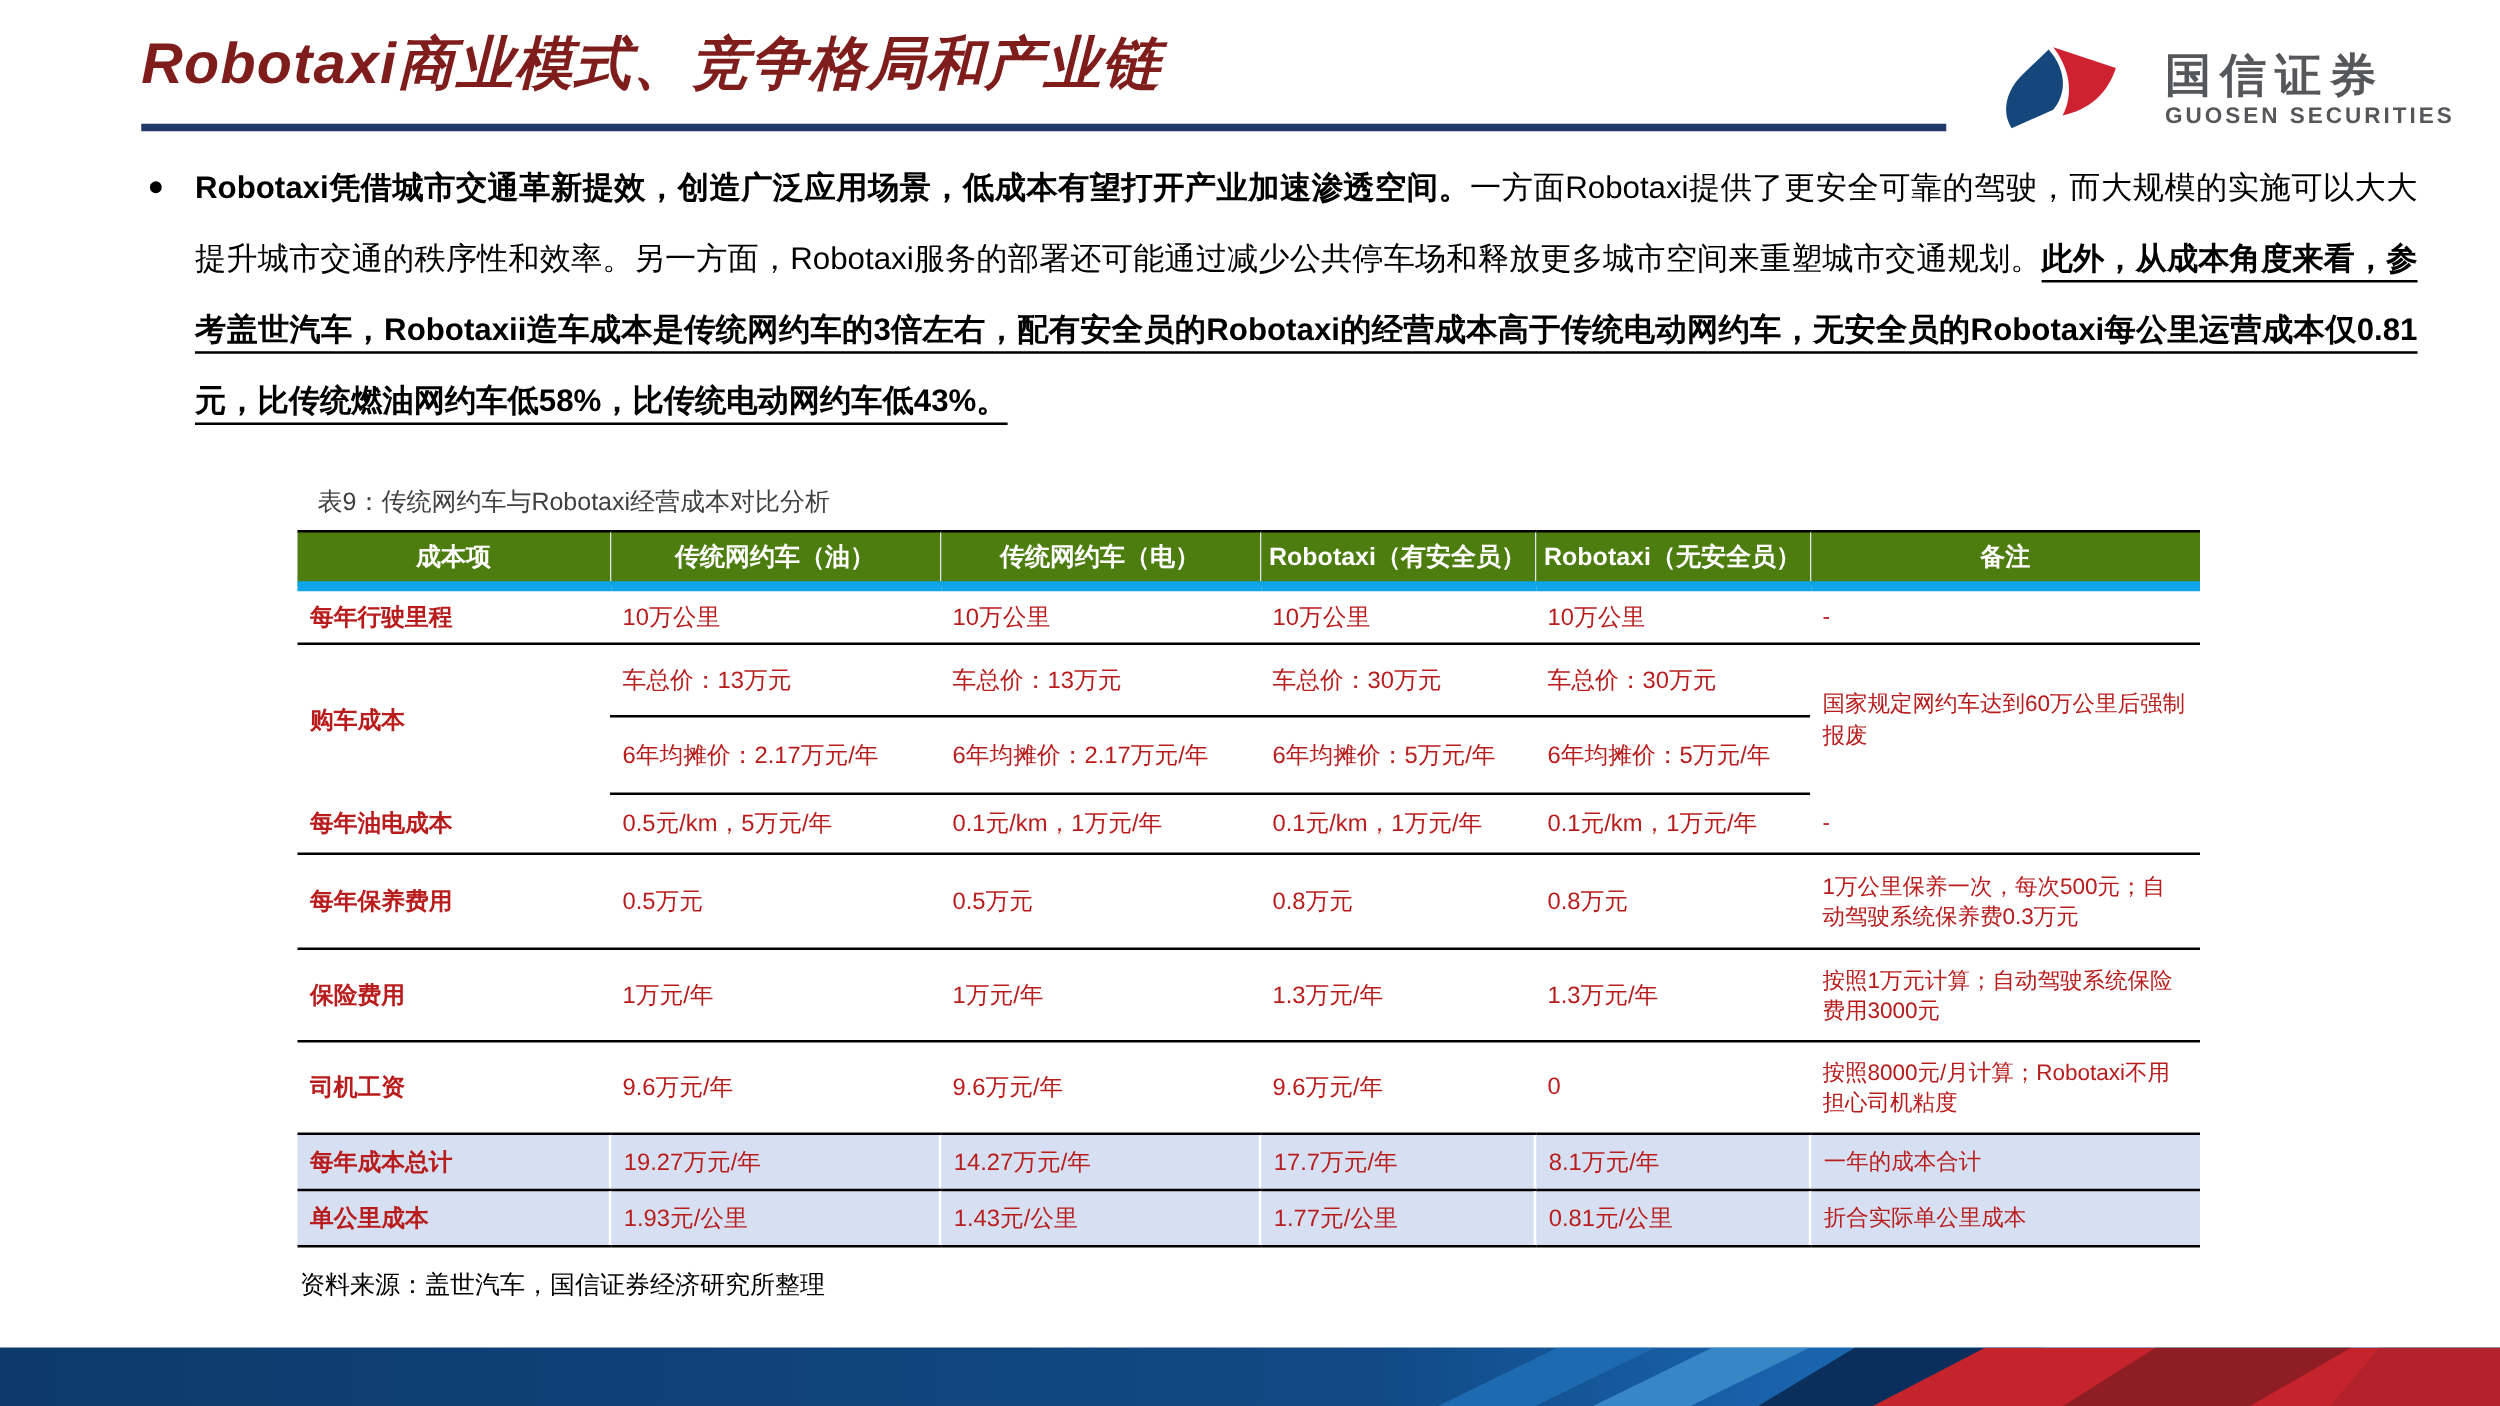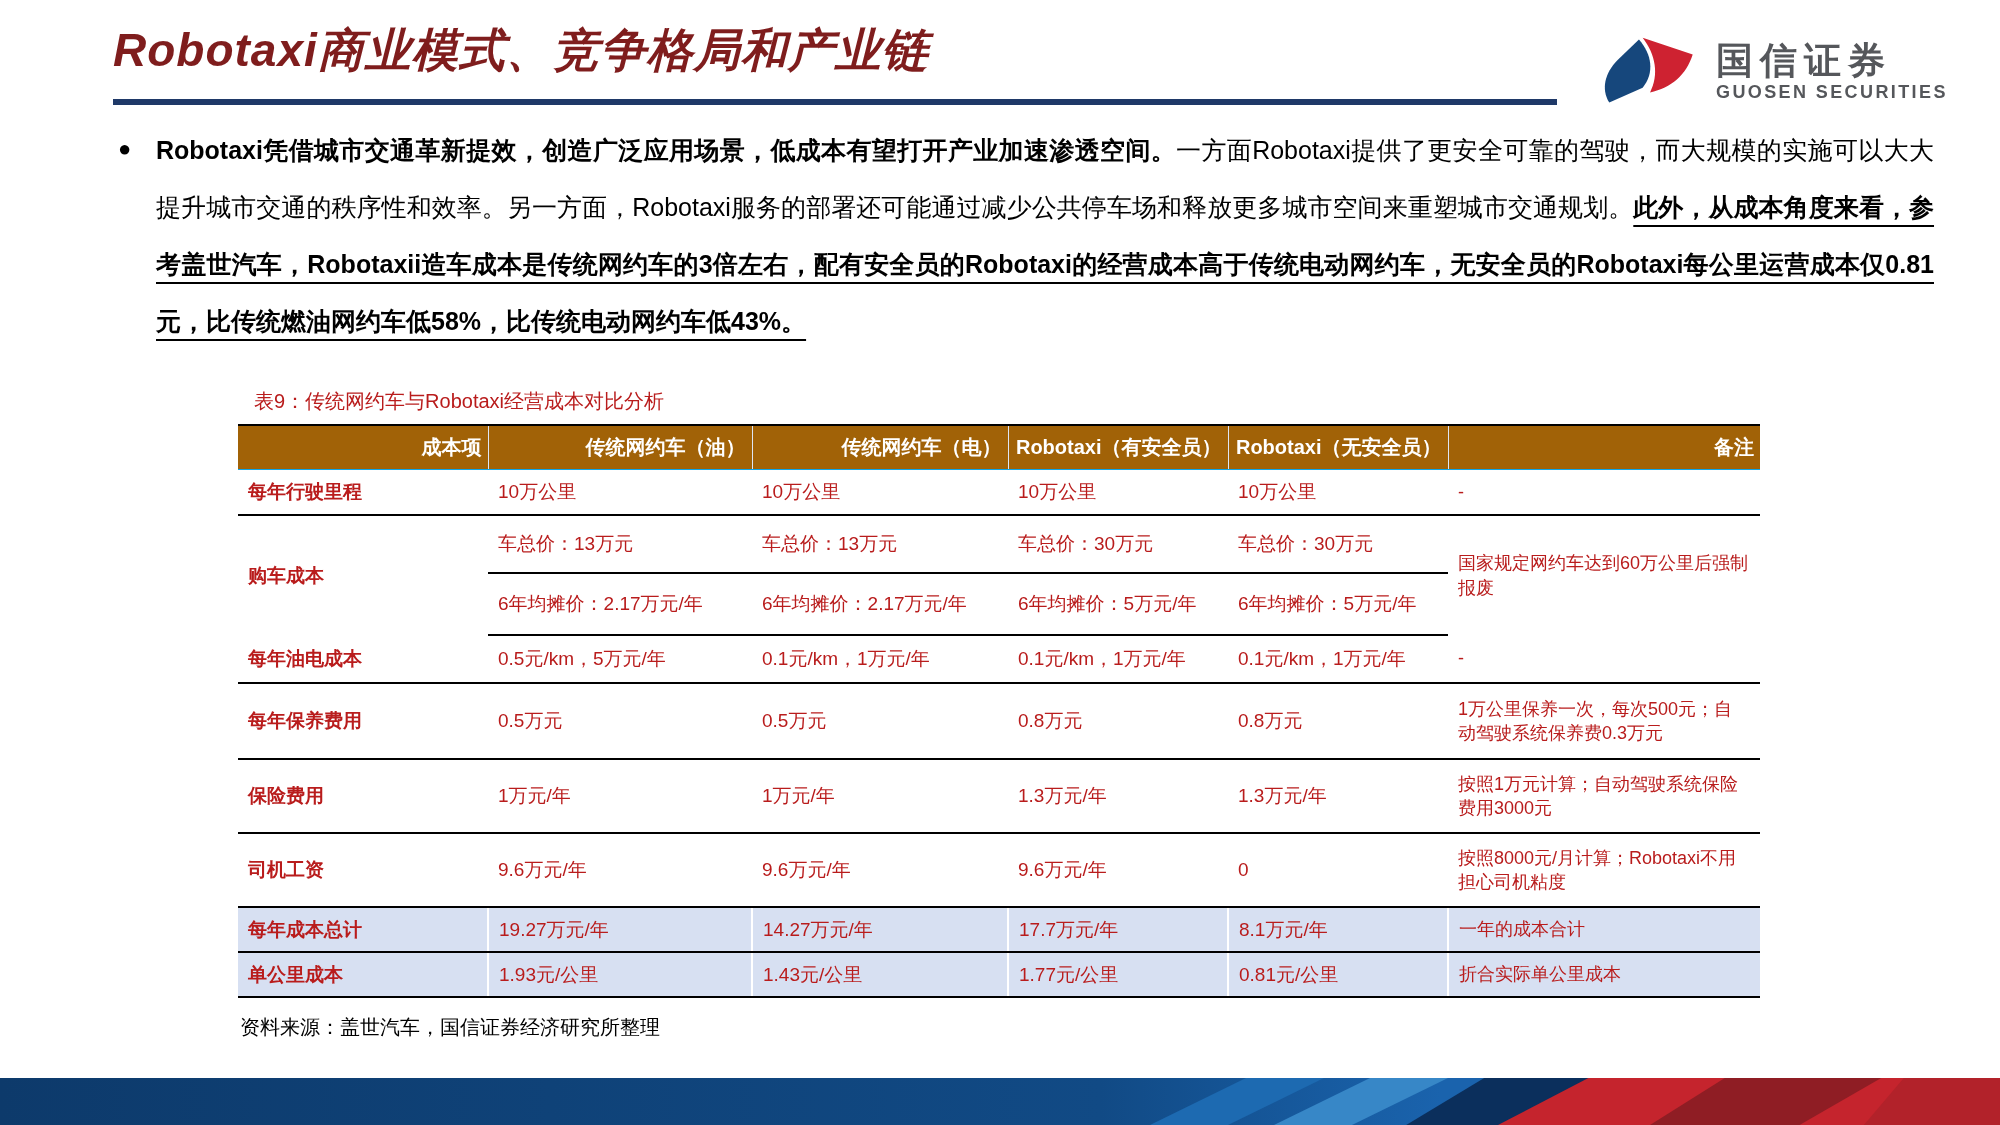--- a/index.html
+++ b/index.html
@@ -13,21 +13,21 @@
   .page-title{
     position:absolute; left:113px; top:20px;
     font-size:46px; font-weight:bold; color:#7f1d1d; letter-spacing:1px;
     white-space:nowrap;
     font-style:italic;
   }
   .title-rule{
     position:absolute; left:113px; top:99px; width:1444px; height:6px;
     background:#1f3968;
   }
-  .logo{ position:absolute; left:1592px; top:34px; display:flex; align-items:center; gap:6px; }
+  .logo{ position:absolute; left:1592px; top:34px; display:flex; align-items:center; gap:22px; }
   .logo svg{ display:block; }
   .logo-text-cn{ font-size:37px; font-weight:bold; color:#55575b; letter-spacing:7px; line-height:1.1; white-space:nowrap; }
   .logo-text-en{ font-size:18px; font-weight:bold; color:#55575b; letter-spacing:2.4px; white-space:nowrap; }
 
   
   .intro{
     position:absolute; left:118px; top:122px; width:1816px;
     padding-left:38px; font-size:25px; line-height:57px;
     text-align:justify;
   }
@@ -35,31 +35,30 @@
     position:absolute; left:0; top:16px; font-size:22px; color:#000; line-height:1;
   }
   .seg-lead{ font-weight:bold; }
   .seg-emph{
     font-weight:bold; text-decoration:underline;
     text-decoration-thickness:2px; text-underline-offset:9px;
   }
 
   
   .table-caption{
-    position:absolute; left:254px; top:388px; font-size:20px; color:#b91c1c;
+    position:absolute; left:254px; top:388px; font-size:20px; color:#404040;
   }
   .cost-table{
     position:absolute; left:238px; top:424px; width:1522px;
     border-collapse:collapse; table-layout:fixed; font-size:19px;
   }
   .cost-table th{
-    background:#a16207; color:#fff; font-size:20px; font-weight:bold;
-    height:44px; border-top:2px solid #000; border-bottom:1px solid #0ea5e9;
+    background:#4d7c0f; color:#fff; font-size:20px; font-weight:bold;
+    height:44px; border-top:2px solid #000; border-bottom:8px solid #0ea5e9;
     padding:2px 6px;
-    text-align:right;
   }
   .cost-table th + th{ border-left:1px solid #dfe6f4; }
   .cost-table td{
     border-bottom:2px solid #000; text-align:left; vertical-align:middle;
     padding:4px 10px; color:#b91c1c; background:#fff;
   }
   .cost-table td.lbl{ font-weight:bold; }
   .cost-table td.rmk{ font-size:18px; line-height:1.35; }
   .r-mile td{ height:46px; }
   .r-buy1 td{ height:58px; }

